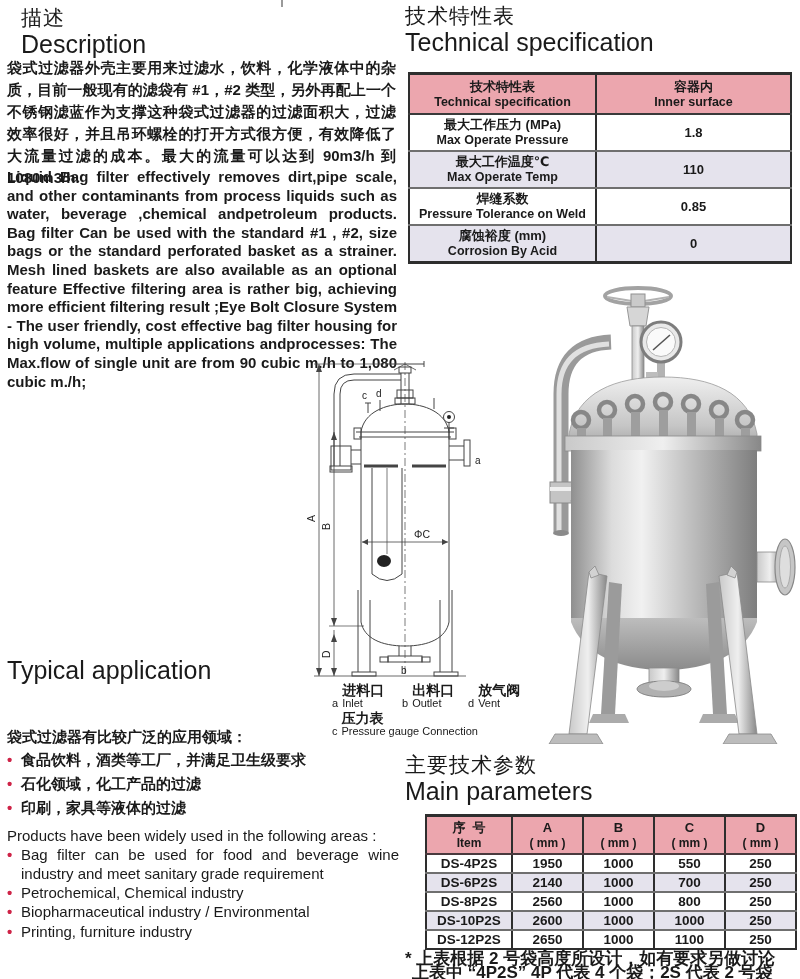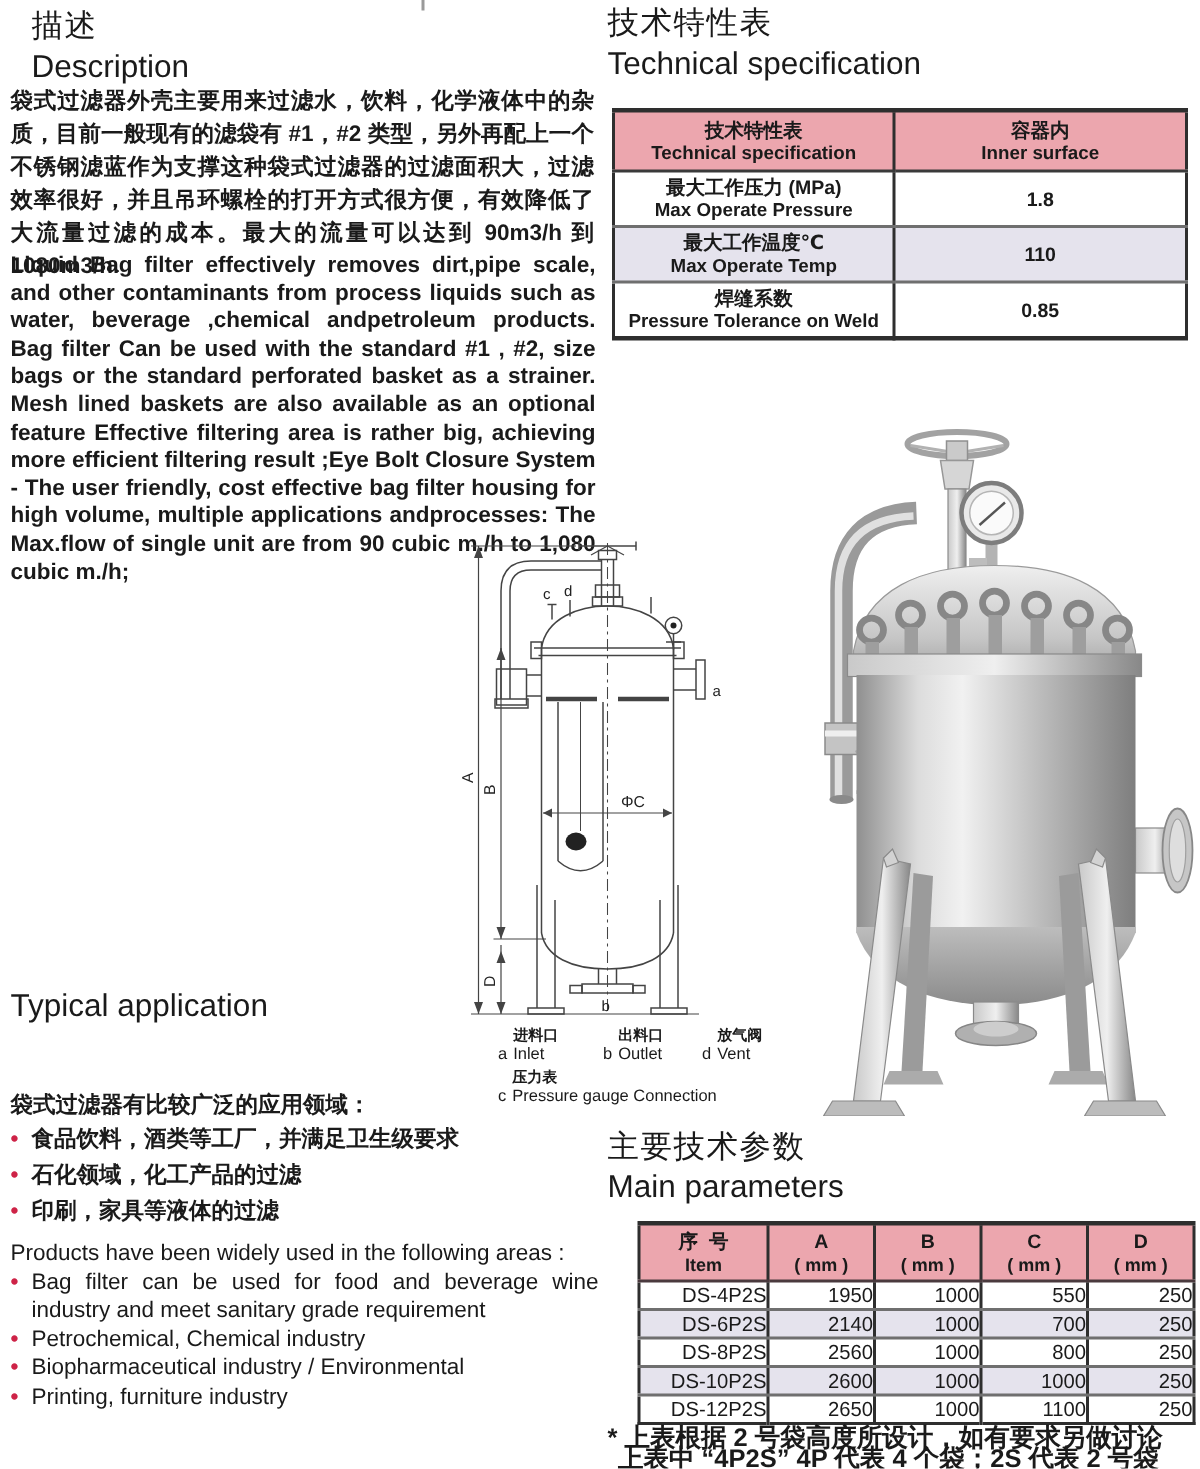--- a/index.html
+++ b/index.html
@@ -4,21 +4,21 @@
 <style>
   html,body{margin:0;padding:0;}
   body{
     width:800px;height:979px;position:relative;background:#ffffff;
     font-family:"Liberation Sans","DejaVu Sans",sans-serif;color:#1a1a1a;
     overflow:hidden;
   }
   .abs{position:absolute;}
   
   .sec-head .zh{font-size:21px;line-height:25px;font-weight:500;letter-spacing:1px;}
-  .sec-head .en{font-size:21px;line-height:29px;font-weight:400;}
+  .sec-head .en{font-size:25px;line-height:29px;font-weight:400;}
   
   .para-zh{font-size:15px;line-height:22px;font-weight:600;text-align:justify;}
   .para-en{font-size:15px;line-height:18.6px;font-weight:700;text-align:justify;}
   
   table{border-collapse:collapse;table-layout:fixed;}
   .spec-table{width:382px;border:2px solid #2e2e2e;border-top-width:3px;border-bottom-width:3px;}
   .spec-table th,.spec-table td{
     text-align:center;vertical-align:middle;padding:2px 2px;
     border-bottom:2px solid #6f6f6f;
   }
@@ -32,39 +32,39 @@
   .cell-val{font-size:13px;font-weight:700;}
   
   .main-table{width:370px;border:2px solid #2e2e2e;border-top-width:3px;}
   .main-table th{
     background:#eca6ae;border-bottom:2px solid #4a3a3e;border-right:2px solid #2e2e2e;
     height:34px;text-align:center;vertical-align:middle;padding:1px 0;
   }
   .main-table th:last-child,.main-table td:last-child{border-right:none;}
   .main-table td{
     border-bottom:2px solid #6f6f6f;border-right:2px solid #2e2e2e;
-    height:17px;text-align:right;vertical-align:middle;
-    font-size:13.5px;font-weight:400;padding:0;margin-left:40px;
+    height:17px;text-align:center;vertical-align:middle;
+    font-size:13.5px;font-weight:700;padding:0;margin-left:40px;
   }
   .main-table tr:last-child td{border-bottom:none;}
   .main-table .alt td{background:#e5e3ed;}
   .mt-l1{display:block;font-size:13px;font-weight:700;line-height:16px;white-space:pre;}
   .mt-l2{display:block;font-size:12px;font-weight:700;line-height:14px;}
   
   .intro-zh{font-size:15px;font-weight:600;line-height:22px;}
   .intro-en{font-size:15px;font-weight:500;line-height:19px;}
   .blist{list-style:none;margin:0;padding:0;}
   .blist li{position:relative;padding-left:14px;}
   .blist .bullet{position:absolute;left:0;color:#ce2347;font-weight:700;}
   .blist-zh li{font-size:15px;font-weight:600;line-height:24px;}
   .blist-en li{font-size:15px;font-weight:500;line-height:18.8px;text-align:justify;margin-bottom:0.5px;}
   
   .legend-item{position:absolute;display:flex;align-items:flex-end;}
   .legend-key{font-size:11px;font-weight:500;margin-right:4px;line-height:13px;}
-  .legend-zh{display:block;font-size:10px;font-weight:700;line-height:13px;}
+  .legend-zh{display:block;font-size:14px;font-weight:700;line-height:13px;}
   .legend-en{display:block;font-size:11px;font-weight:400;line-height:13px;}
   
   .footnote{font-size:17px;font-weight:600;line-height:13.5px;}
   .footnote.indent{padding-left:7px;}
   .crop-mark{left:281px;top:0;width:2px;height:7px;background:#9a9a9a;}
   svg text{font-family:"Liberation Sans","DejaVu Sans",sans-serif;}
 </style>
 </head>
 <body>
 
@@ -111,20 +111,27 @@
       <span class="cell-en">Max Operate Temp</span>
     </td>
     <td class="cell-val">110</td>
   </tr>
   <tr>
     <td>
       <span class="cell-zh">焊缝系数</span>
       <span class="cell-en">Pressure Tolerance on Weld</span>
     </td>
     <td class="cell-val">0.85</td>
+  </tr>
+  <tr class="alt">
+    <td>
+      <span class="cell-zh">腐蚀裕度 (mm)</span>
+      <span class="cell-en">Corrosion By Acid</span>
+    </td>
+    <td class="cell-val">0</td>
   </tr>
 </tbody>
   </table>
 
 <div class="abs" style="left:306px;top:354px;width:182px;height:332px;">
 <svg width="182" height="332" viewBox="0 0 182 332" fill="none" stroke="#444" stroke-width="1">
 
   <line x1="99" y1="8" x2="99" y2="320" stroke-dasharray="8,3,2,3" stroke-width="0.7"></line>
 
   <line x1="80" y1="10" x2="118" y2="10"></line>

